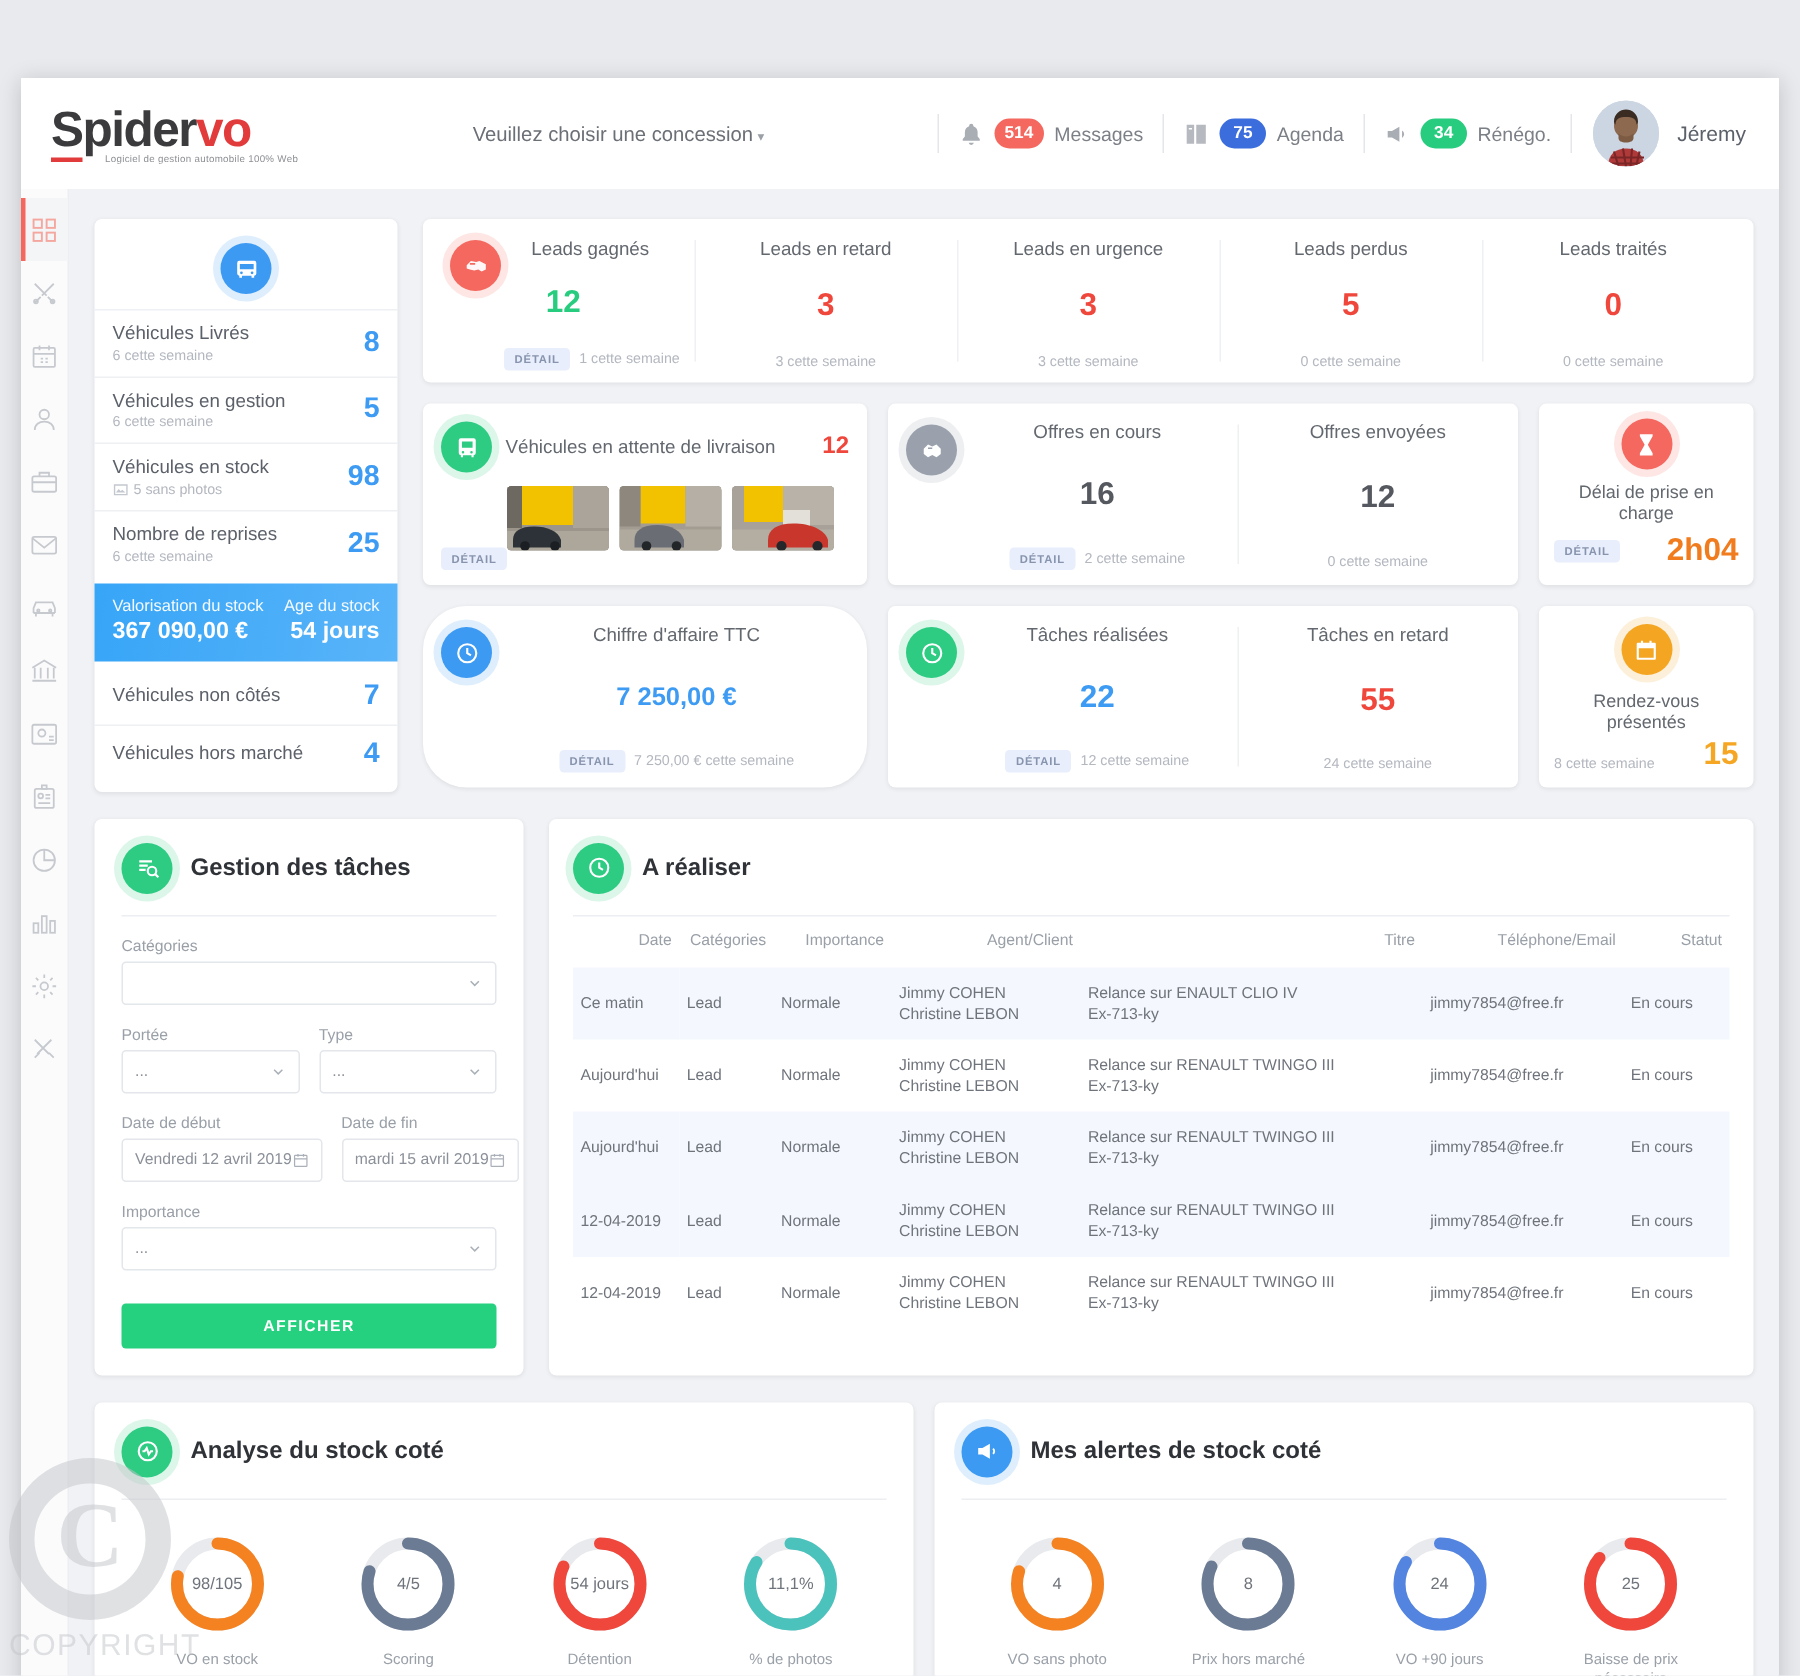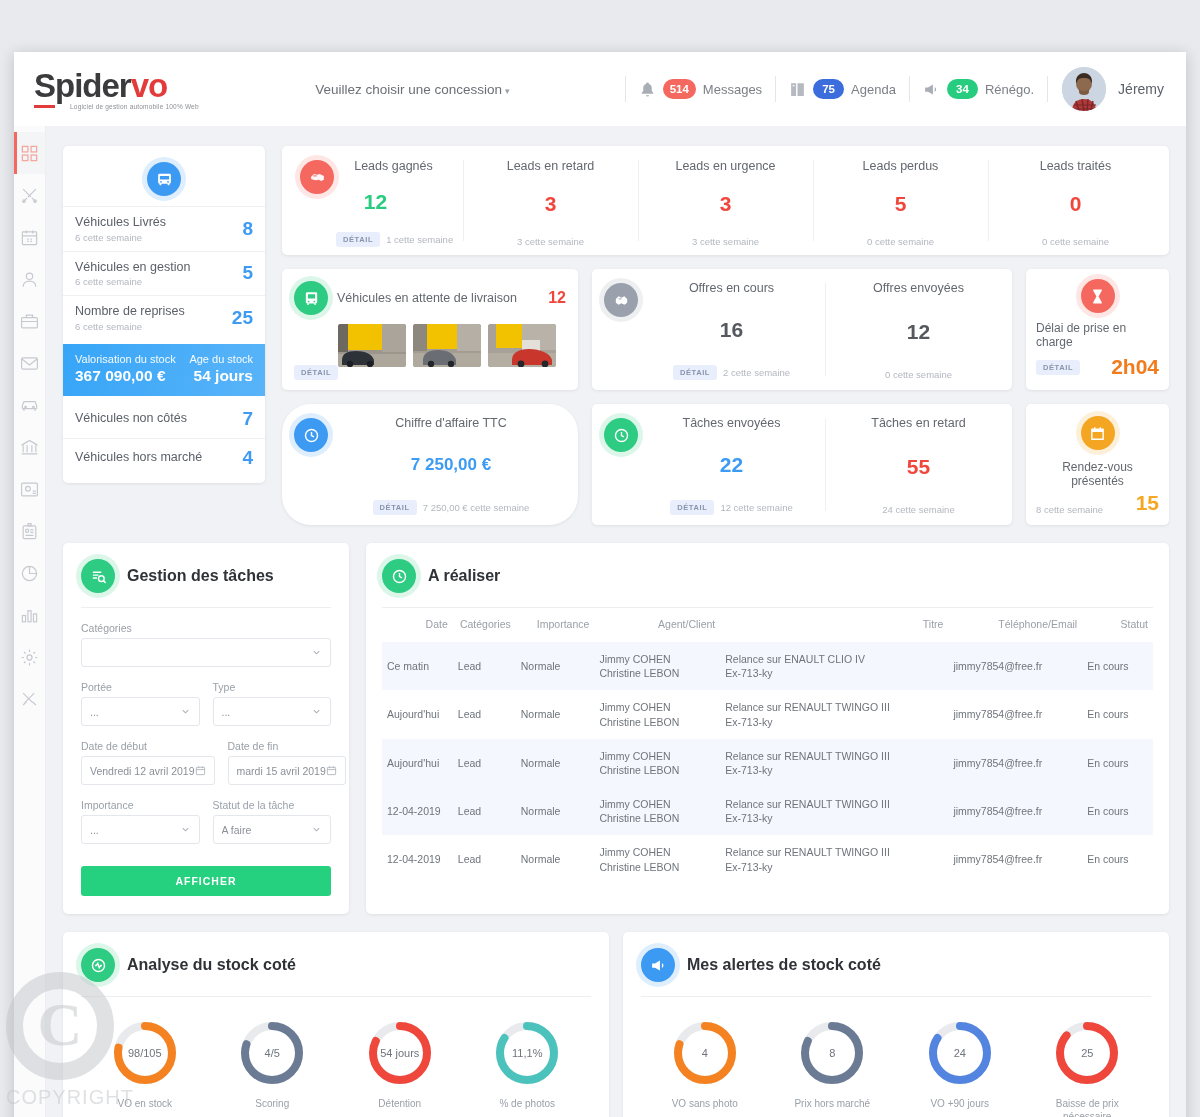--- a/index.html
+++ b/index.html
@@ -160,21 +160,21 @@
   .deliv-head { display: flex; align-items: center; gap: 9px; }
   .deliv-title { font-size: 12.5px; color: #63686f; flex: 1; }
   .deliv-num { font-size: 16px; font-weight: 700; color: #f0473c; }
   .thumbs { display: flex; gap: 7px; margin-top: 9px; padding-left: 44px; }
   .thumb { width: 68px; height: 43px; border-radius: 3px; overflow: hidden; position: relative; background:#8f8b84; }
   .deliv-foot { position: absolute; left: 12px; bottom: 12px; }
 
   .offers-card { flex: 1; }
   .right-small { width: 143px; flex: none; }
 
-  .delay-card { padding: 10px 10px 11px; }
+  .delay-card { padding: 10px 10px 11px; text-align: center; }
   .delay-title { font-size: 12px; color: #63686f; margin-top: 8px; }
   .delay-foot { display: flex; align-items: center; justify-content: space-between; margin-top: 6px; }
 
   .rdv-card { padding: 12px 10px 10px; text-align: center; }
   .rdv-title { font-size: 12px; color: #63686f; margin-top: 10px; }
   .rdv-foot { display: flex; align-items: flex-end; justify-content: space-between; margin-top: 3px; }
   .rdv-sub { font-size: 9.5px; color: #b3b7bf; }
   .rdv-val { font-size: 21px; font-weight: 700; color: #f5a623; }
 
   
@@ -422,20 +422,33 @@
               <div class="stat-val">8</div>
             </div>
             <div class="statrow">
               <div>
                   <div class="stat-title">Véhicules en gestion</div>
                    <div class="stat-sub">
                     <span>6 cette semaine</span>
                   </div>
                 </div>
               <div class="stat-val">5</div>
+            </div>
+            <div class="statrow">
+              <div>
+                  <div class="stat-title">Véhicules en stock</div>
+                   <div class="stat-sub">
+                     <svg width="11" height="11" viewBox="0 0 24 24" fill="#c3c7ce">
+                      <path d="M3 5h18v14H3z" fill="none" stroke="#c3c7ce" stroke-width="2"></path>
+                      <path d="M5 16l4-5 3 3 2-2 5 4z"></path>
+                    </svg>
+                     <span>5 sans photos</span>
+                  </div>
+                </div>
+              <div class="stat-val">98</div>
             </div>
             <div class="statrow">
               <div>
                   <div class="stat-title">Nombre de reprises</div>
                    <div class="stat-sub">
                     <span>6 cette semaine</span>
                   </div>
                 </div>
               <div class="stat-val">25</div>
             </div>
@@ -630,21 +643,21 @@
             <div class="card metric-card" style="flex:1;">
               <div class="metric-cell" style="padding-left:52px;">
                 <div class="m-icon-slot">
                   <div class="circ-icon ci-green">
                     <svg viewBox="0 0 24 24" fill="none" stroke="currentColor" stroke-width="2">
                         <circle cx="12" cy="12" r="8.5"></circle>
                         <path d="M12 7v5l3.5 2"></path>
                       </svg>
                   </div>
                 </div>
-                <div class="m-title">Tâches envoyées</div>
+                <div class="m-title">Tâches réalisées</div>
                 <div class="m-val m-blue">22</div>
                 <div class="m-foot">
                   <span class="detail-pill">DÉTAIL</span>
                   <span>12 cette semaine</span>
                 </div>
               </div>
               <div class="metric-cell">
                 <div class="m-title">Tâches en retard</div>
                 <div class="m-val m-red">55</div>
                 <div class="m-foot">
@@ -738,29 +751,20 @@
                   </svg>
               </div>
             </div>
           </div>
 
           <div class="two-col">
             <div>
               <div class="field-label">Importance</div>
               <div class="field">
                 <span class="txt">...</span>
-                <svg class="chev" viewBox="0 0 24 24" fill="none" stroke="currentColor" stroke-width="2.2">
-                    <path d="M6 9l6 6 6-6"></path>
-                  </svg>
-              </div>
-            </div>
-            <div>
-              <div class="field-label">Statut de la tâche</div>
-              <div class="field">
-                <span class="txt">A faire</span>
                 <svg class="chev" viewBox="0 0 24 24" fill="none" stroke="currentColor" stroke-width="2.2">
                     <path d="M6 9l6 6 6-6"></path>
                   </svg>
               </div>
             </div>
           </div>
 
           <div class="btn-afficher">AFFICHER</div>
         </div>
 

